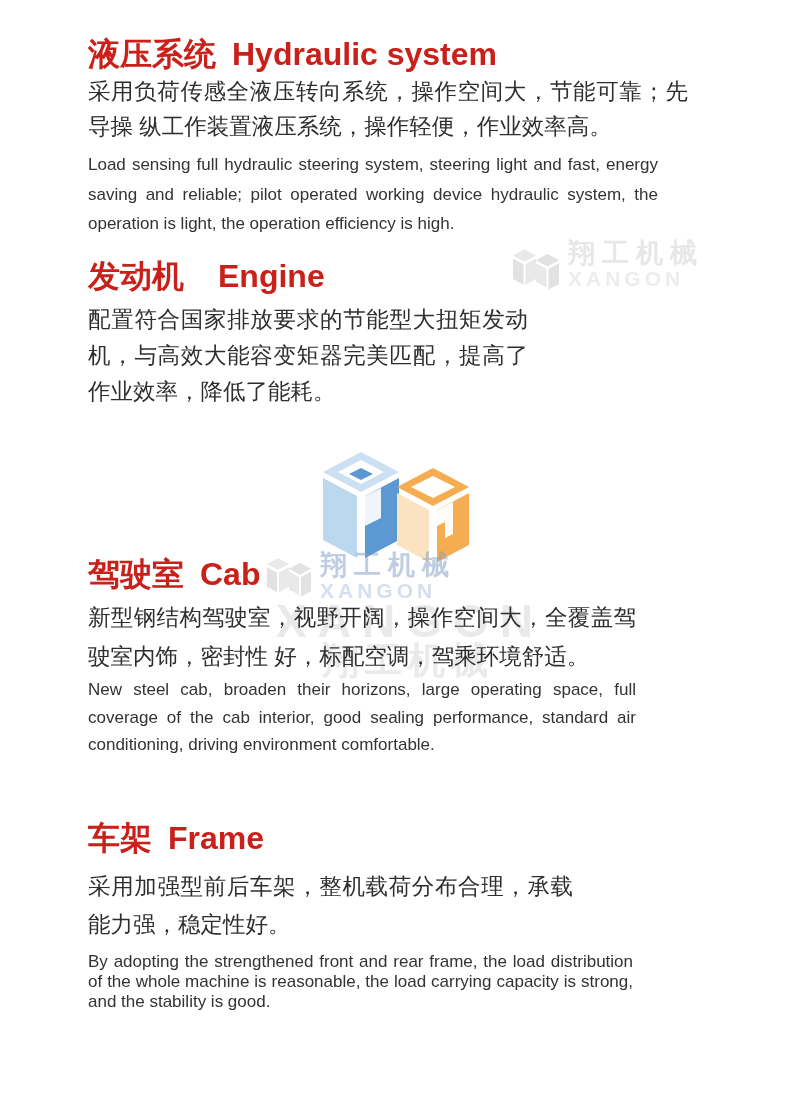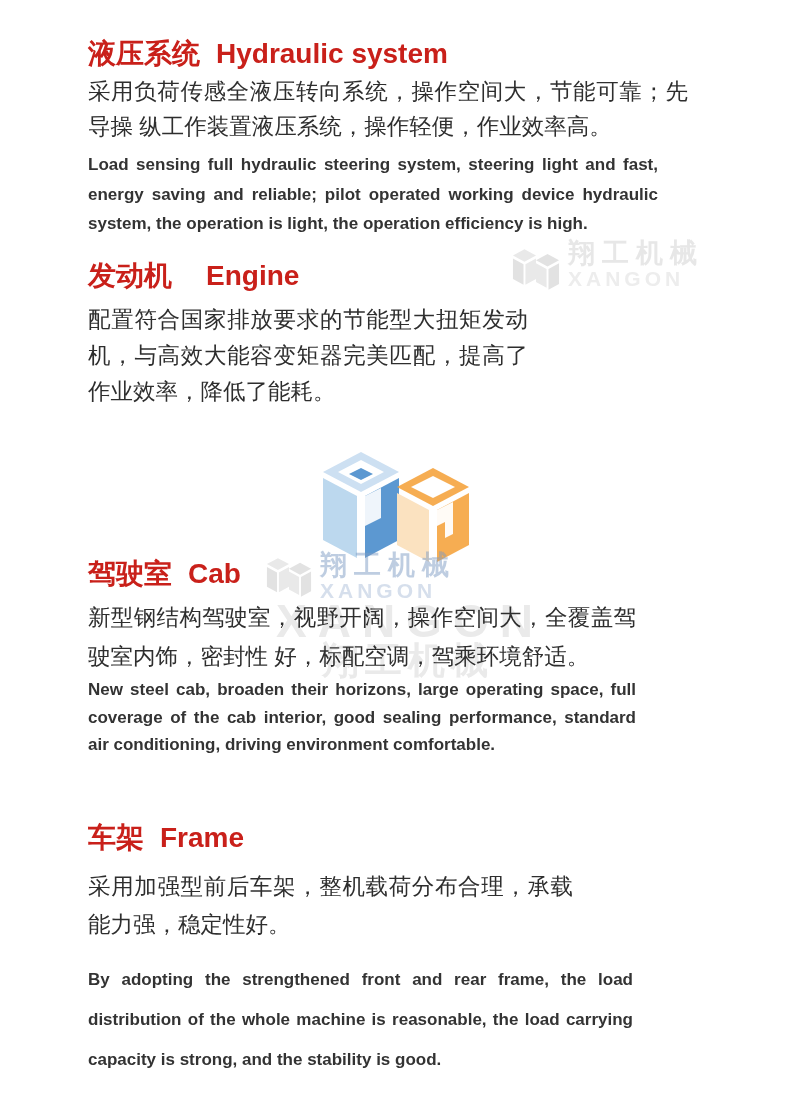--- a/index.html
+++ b/index.html
@@ -22,37 +22,37 @@
   .wm-big-zh{font-size:37px;font-weight:bold;letter-spacing:6px;color:#eaeaea;line-height:1;}
 
   
   .sec{position:absolute;left:88px;z-index:2;}
   .sec-hydraulic{top:36px;}
   .sec-engine{top:258px;}
   .sec-cab{top:556px;}
   .sec-frame{top:820px;}
 
   .title{display:flex;align-items:flex-start;gap:16px;margin:0;line-height:36px;
-         font-size:28px;font-weight:bold;color:#c9201a;}
+         font-size:32px;font-weight:bold;color:#c9201a;}
   .sec-engine .title{gap:34px;}
 
   .zh{margin:0;color:#2e2e2e;font-size:22.5px;text-align:justify;}
-  .en{margin:0;color:#333333;font-size:17px;text-align:justify;font-weight:bold;}
+  .en{margin:0;color:#333333;font-size:17px;text-align:justify;}
 
   .sec-hydraulic .zh{margin-top:2px;width:600px;line-height:35px;}
   .sec-hydraulic .en{margin-top:6px;width:570px;line-height:29.5px;}
 
   .sec-engine .zh{margin-top:8px;width:440px;line-height:36px;}
   .sec-engine .en{margin-top:2px;width:467px;line-height:28.5px;}
 
   .sec-cab .zh{margin-top:6px;width:548px;line-height:39px;}
   .sec-cab .en{margin-top:0px;width:548px;line-height:27.5px;}
 
   .sec-frame .zh{margin-top:12px;width:485px;line-height:38px;}
-  .sec-frame .en{margin-top:16px;width:545px;line-height:40px;}
+  .sec-frame .en{margin-top:8px;width:545px;line-height:20px;}
 </style>
 </head>
 <body>
 
 <div class="page">
 
   <div class="wm wm-tile" style="left:512px;top:240px;">
     <svg class="wm-logo" width="48" height="58" viewBox="0 0 100 90">
       <polygon points="26,4 50,17 26,30 2,17" fill="#e9e9e9"></polygon>
       <polygon points="2,23 24,35 24,78 2,66" fill="#e2e2e2"></polygon>

